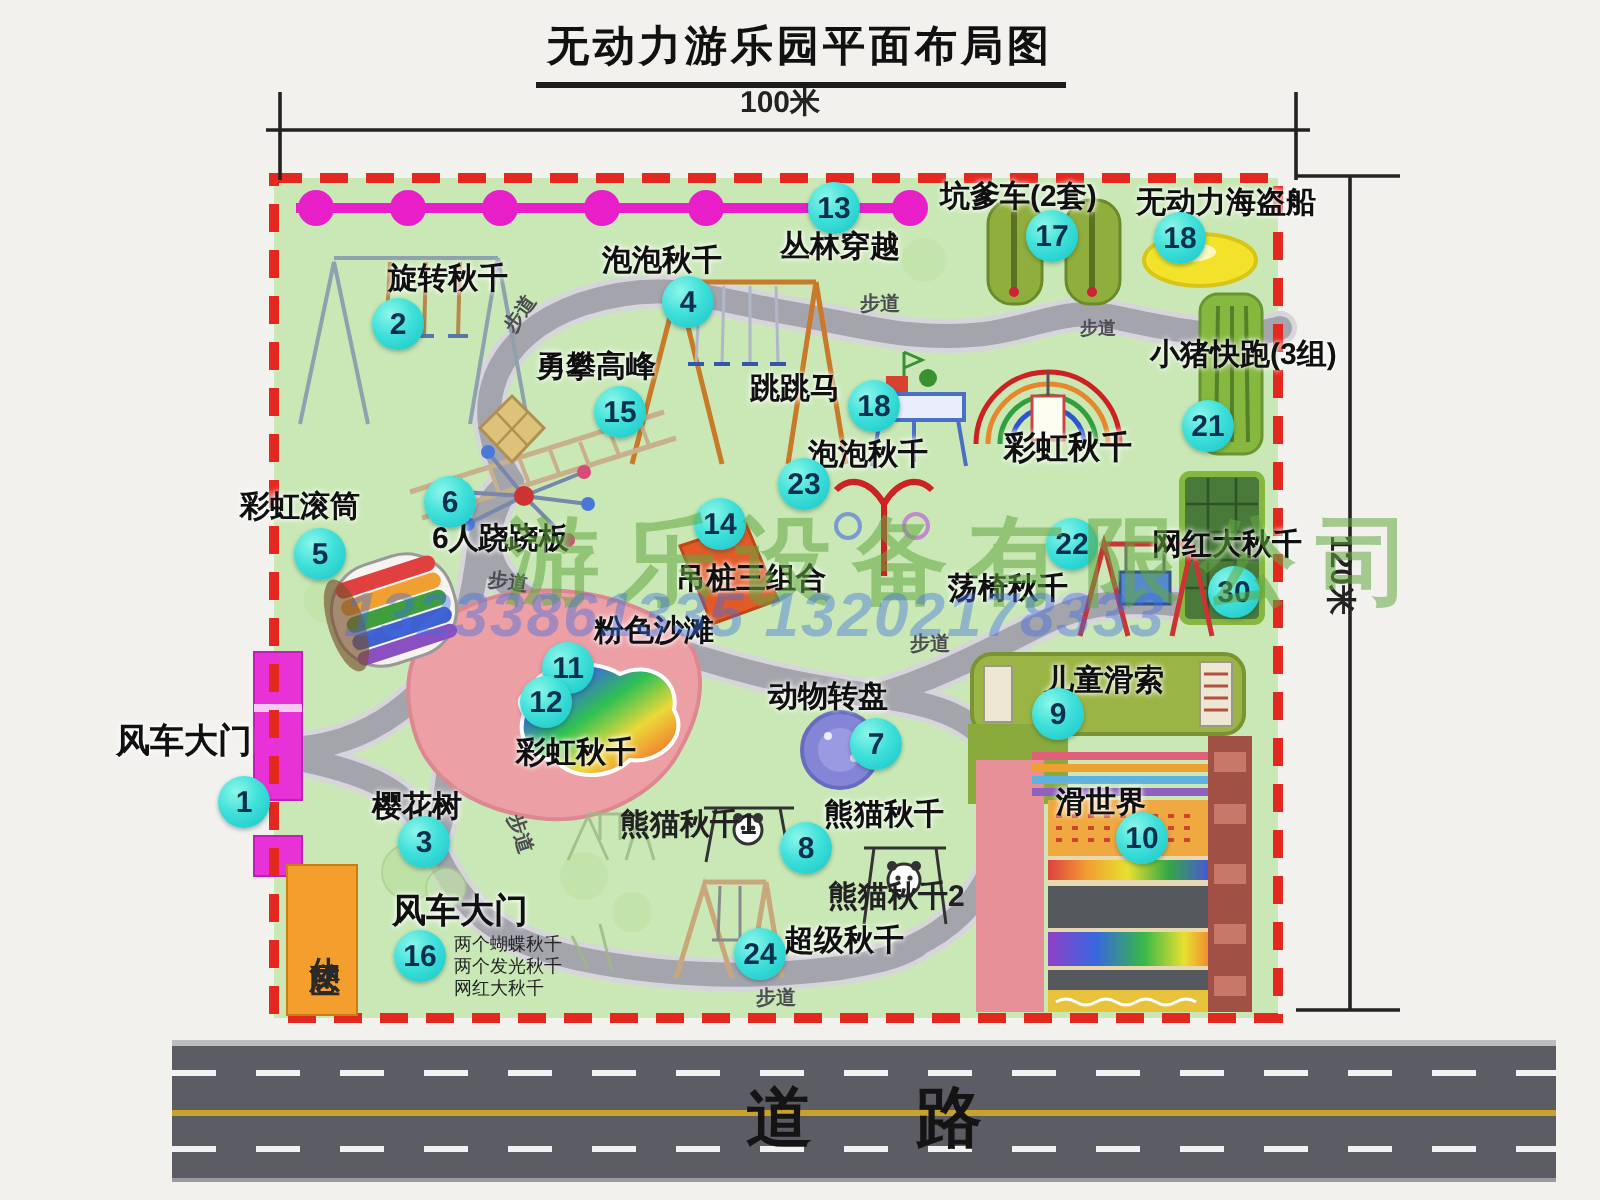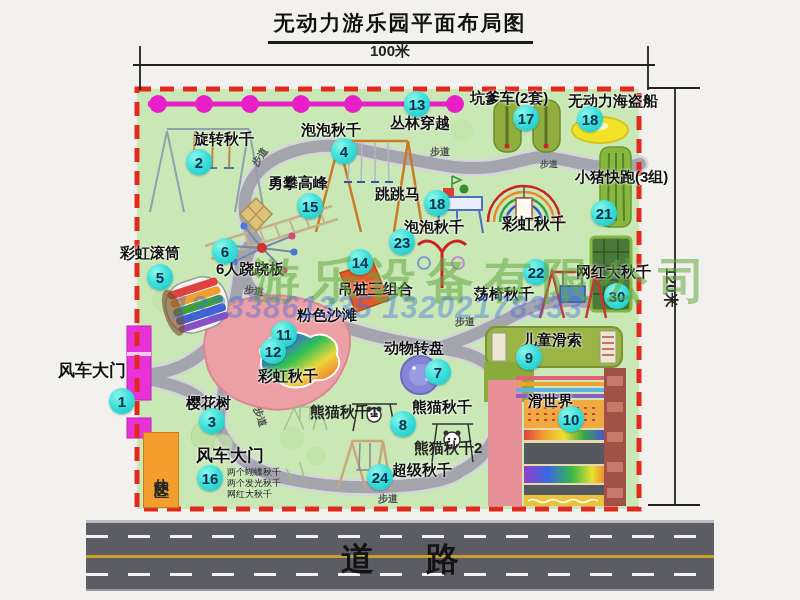--- a/index.html
+++ b/index.html
@@ -25,21 +25,21 @@
   
   .rest{position:absolute;left:143px;top:432px;width:34px;height:74px;background:#f49f2d;
         border:1px solid #c97d12;display:flex;align-items:center;justify-content:center;z-index:6;}
   .rest span{writing-mode:vertical-rl;font-size:15px;font-weight:bold;color:#2a2a2a;letter-spacing:3px;}
   
   .wm-company{position:absolute;left:252px;top:249px;font-size:48px;font-weight:bold;
               color:rgba(98,168,64,.55);letter-spacing:10px;white-space:nowrap;z-index:9;pointer-events:none;}
   .wm-phone{position:absolute;left:172px;top:290px;font-size:31px;font-weight:bold;
             color:rgba(62,110,226,.42);white-space:nowrap;z-index:9;pointer-events:none;letter-spacing:1px;font-style:italic;}
   
-  .road{position:absolute;left:86px;top:520px;width:628px;height:66px;background:#5c5c65;
+  .road{position:absolute;left:86px;top:520px;width:692px;height:66px;background:#5c5c65;
         border-top:3px solid #bdbdbf;border-bottom:2px solid #9a9aa0;z-index:2;}
   .lane{position:absolute;left:0;width:100%;height:3px;
         background:repeating-linear-gradient(90deg,#f2f2f2 0 22px,rgba(0,0,0,0) 22px 42px);}
   .yellow-line{position:absolute;left:0;top:32px;width:100%;height:2.5px;background:#c9a22b;}
   .road-text{position:absolute;left:0;top:14px;width:100%;text-align:center;font-size:33px;
              font-weight:bold;color:#141414;letter-spacing:52px;text-indent:52px;}
   svg{position:absolute;left:0;top:0;z-index:1;}
 </style>
 </head>
 <body>

